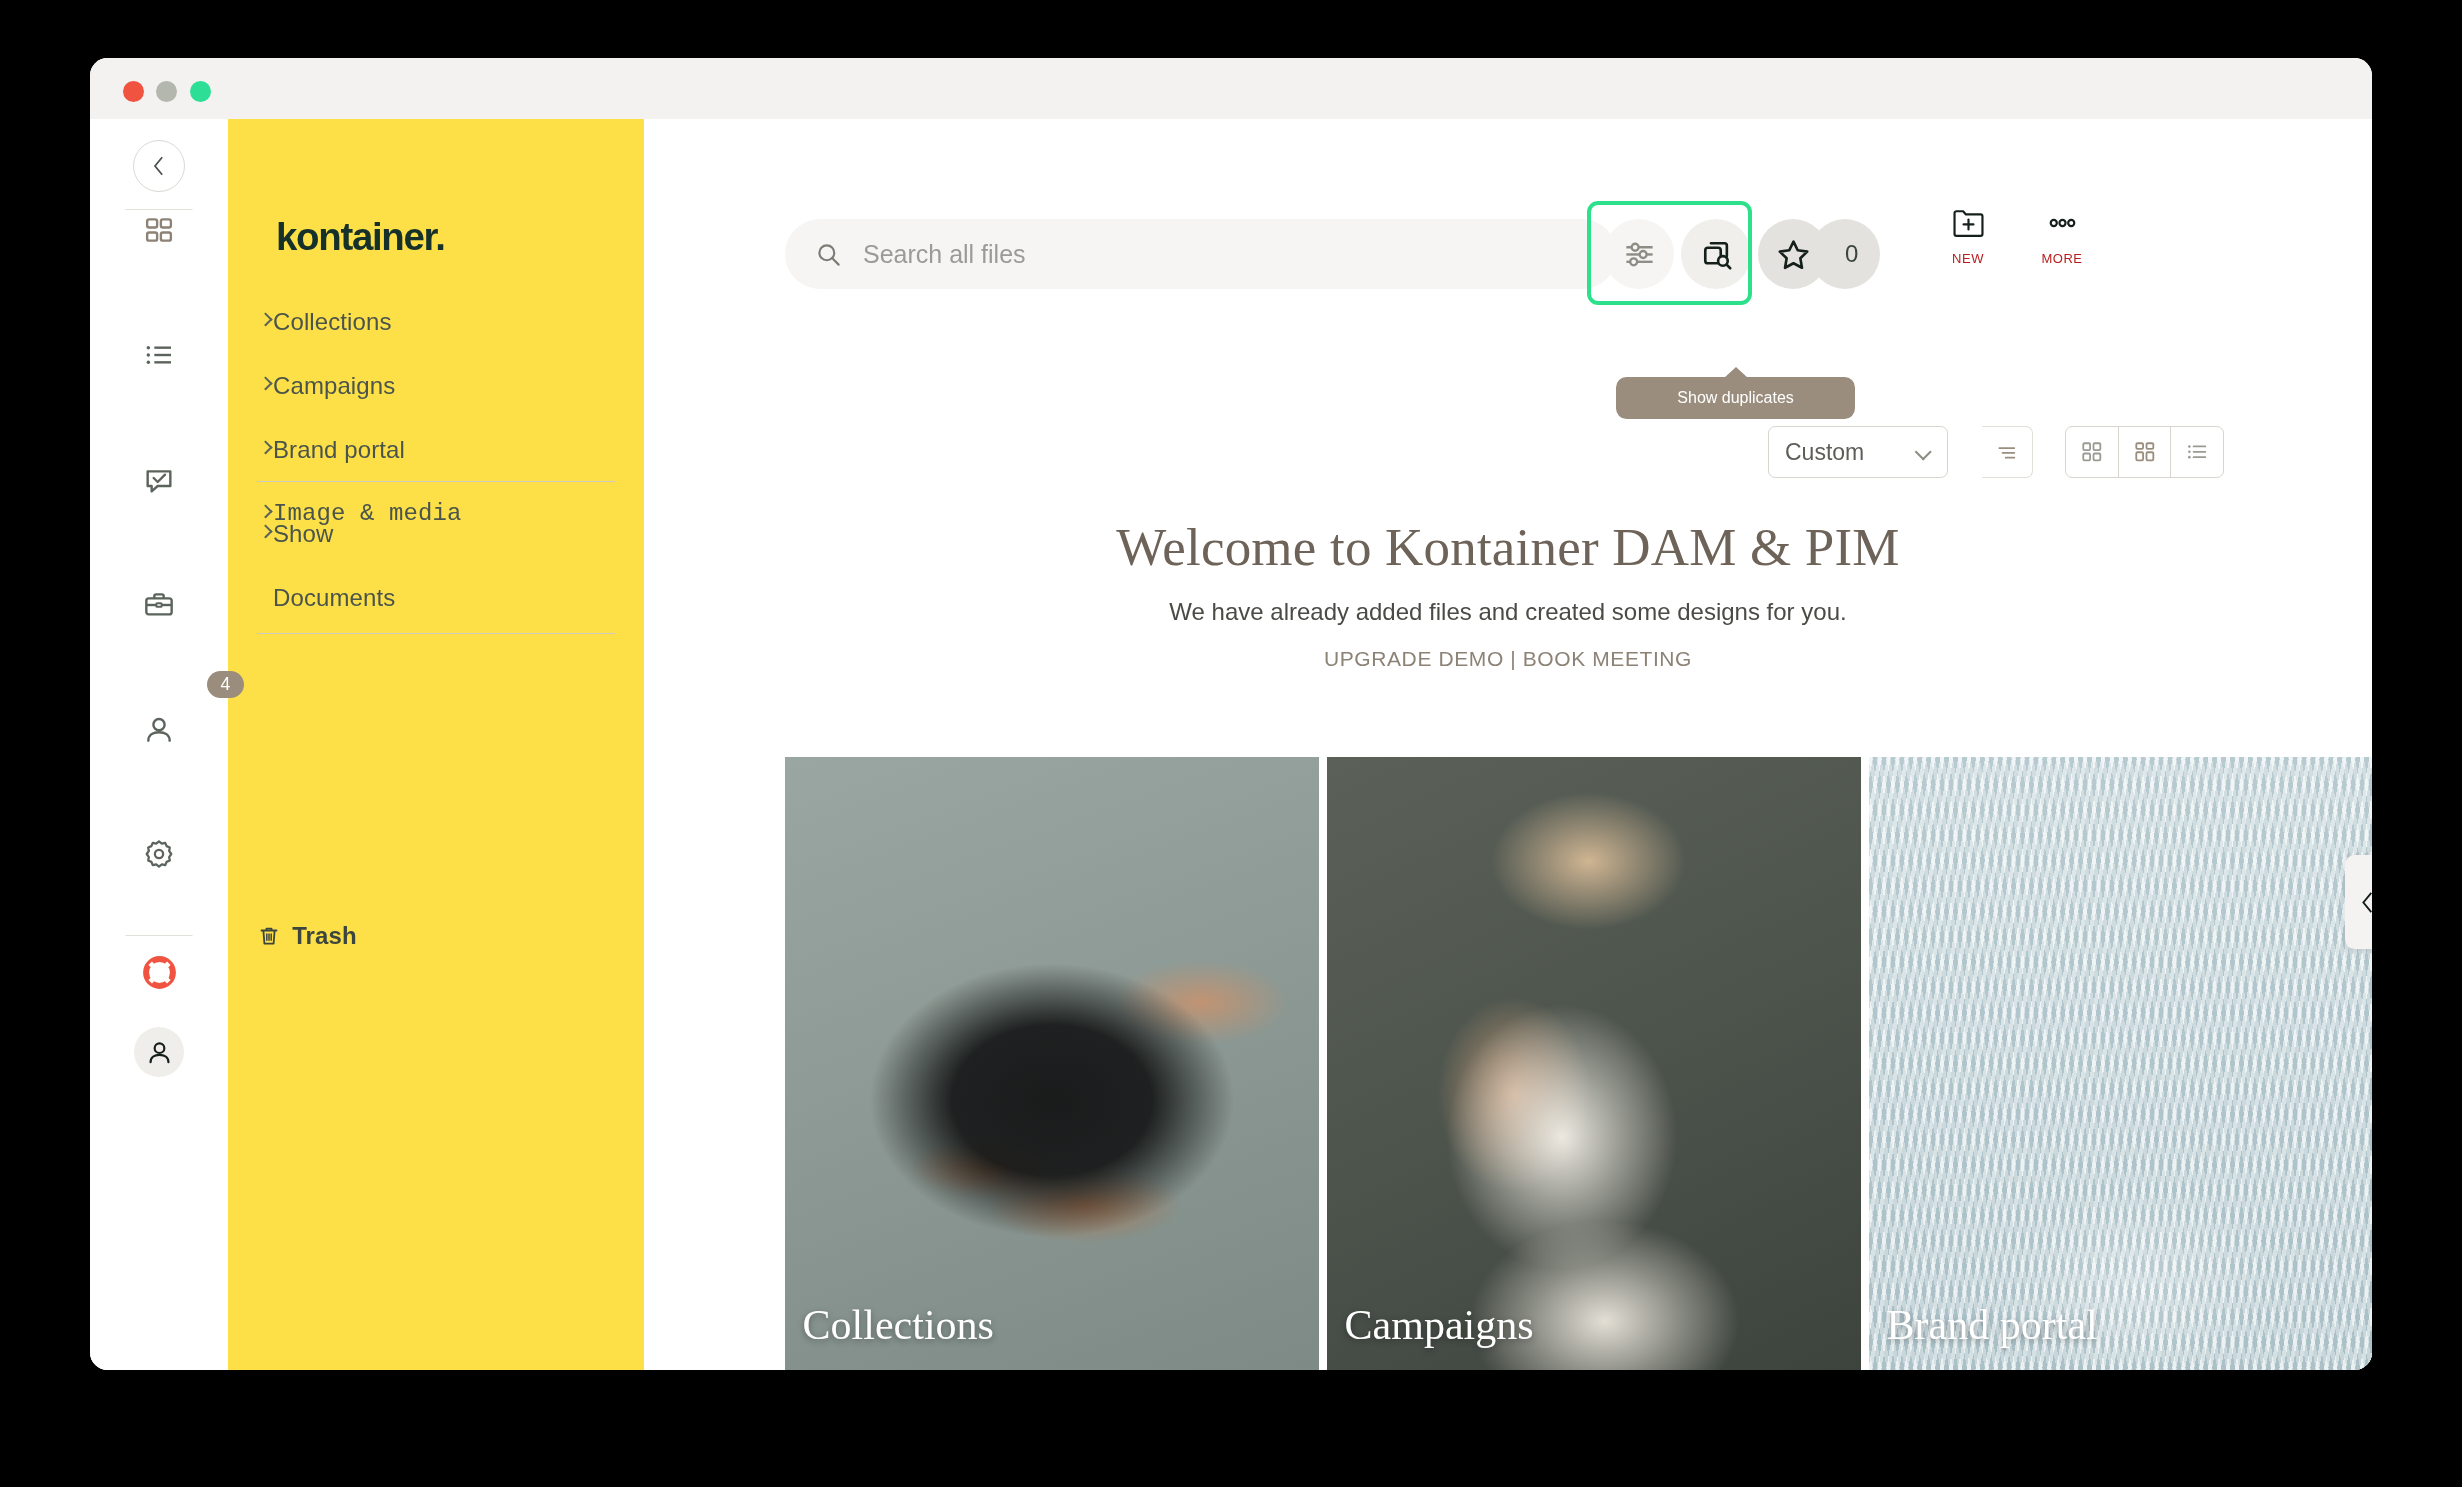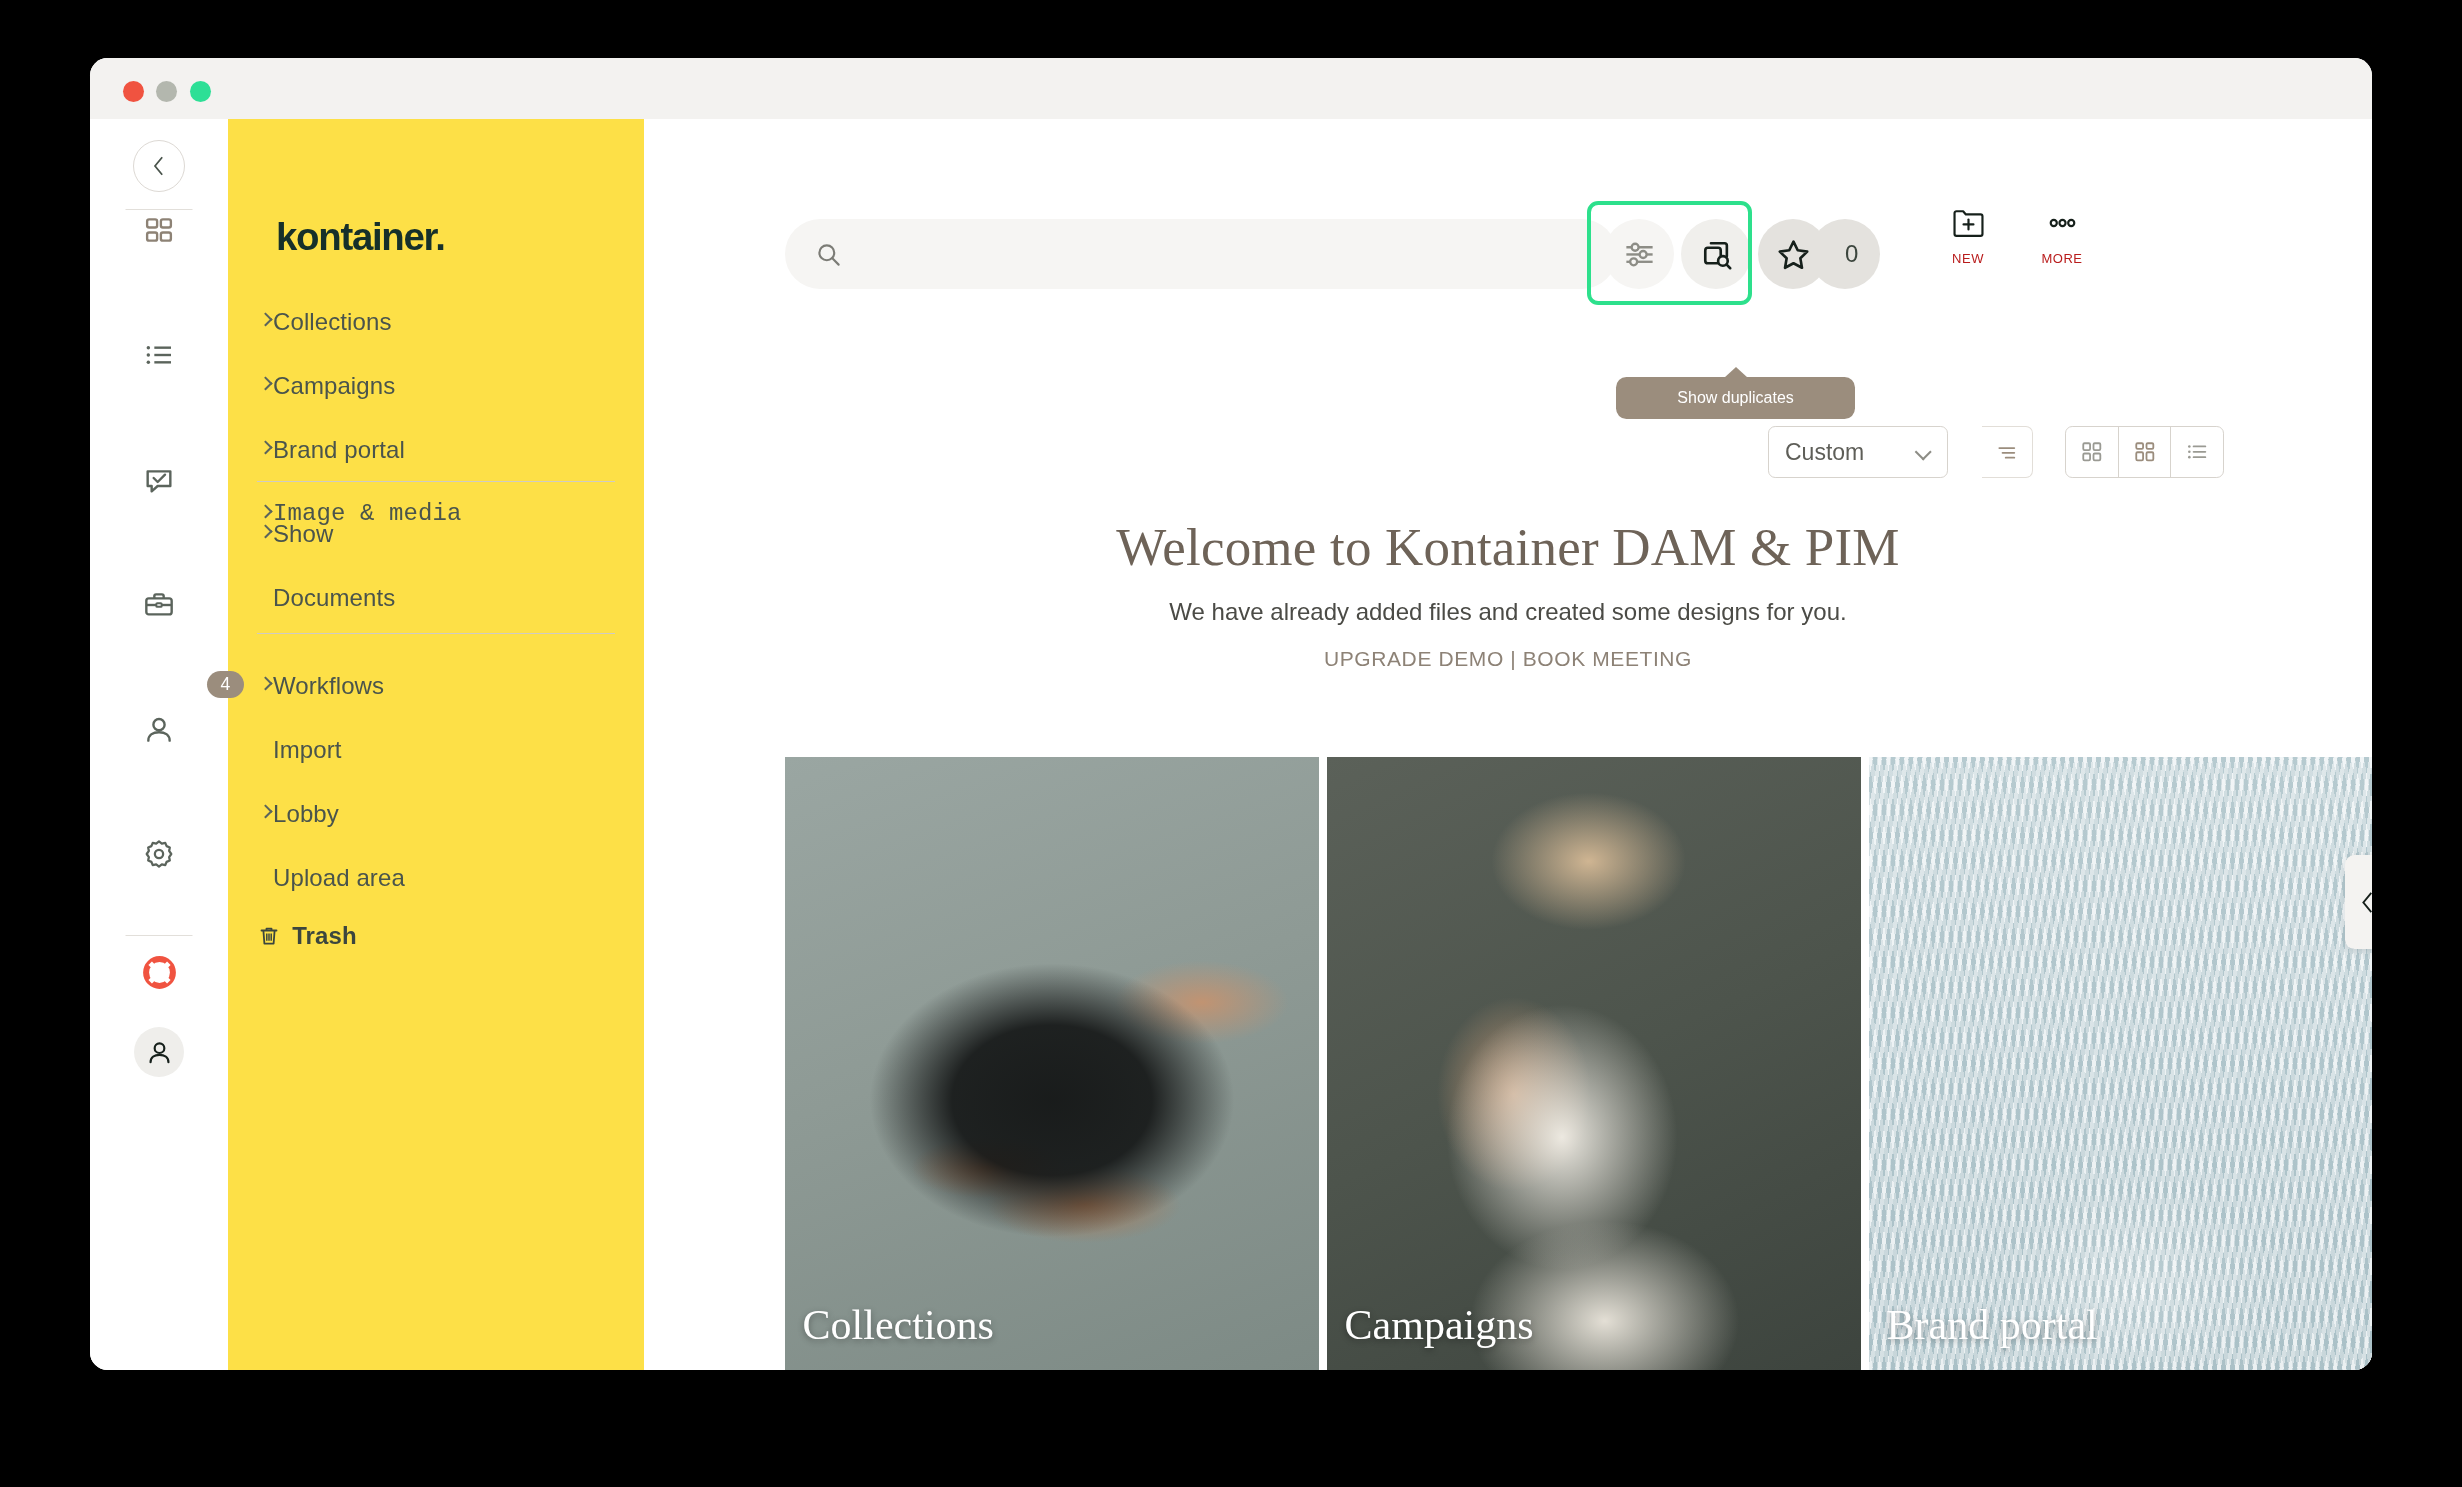--- a/index.html
+++ b/index.html
@@ -320,36 +320,20 @@
         <span class="chev"></span>
         <span class="lbl">Show</span>
       </div>
       <div class="tree-item" style="margin-top:31px;">
         <span class="lbl">Documents</span>
       </div>
     </div>
 
     <div class="tree-sep" style="top:514px;"></div>
 
-    <div class="tree-list" style="top:550px;">
-      <div class="tree-item">
-        <span class="chev"></span>
-        <span class="lbl">Workflows</span>
-      </div>
-      <div class="tree-item" style="margin-top:31px;">
-        <span class="lbl">Import</span>
-      </div>
-      <div class="tree-item" style="margin-top:31px;">
-        <span class="chev"></span>
-        <span class="lbl">Lobby</span>
-      </div>
-      <div class="tree-item" style="margin-top:31px;">
-        <span class="lbl">Upload area</span>
-      </div>
-    </div>
 
     <div class="tree-item bold" style="position:absolute;top:800px;padding-left:29px;">
       <svg width="24" height="24" viewBox="0 0 24 24" style="margin-right:11.2px;">
         <path d="M4.5 6.5h15" stroke="#3c463e" stroke-width="1.8" stroke-linecap="round" fill="none"></path>
         <path d="M9.5 6.5V4.6h5v1.9" stroke="#3c463e" stroke-width="1.8" fill="none" stroke-linejoin="round"></path>
         <path d="M6.4 6.5l1 13.2h9.2l1-13.2" stroke="#3c463e" stroke-width="1.8" fill="none" stroke-linejoin="round"></path>
         <line x1="9.8" y1="9.6" x2="9.8" y2="16.8" stroke="#3c463e" stroke-width="1.5"></line>
         <line x1="12" y1="9.6" x2="12" y2="16.8" stroke="#3c463e" stroke-width="1.5"></line>
         <line x1="14.2" y1="9.6" x2="14.2" y2="16.8" stroke="#3c463e" stroke-width="1.5"></line>
       </svg>
@@ -368,20 +352,21 @@
 
   <div id="main">
 
     <div id="searchwrap">
       <span class="sicon">
         <svg width="27" height="27" viewBox="0 0 24 24">
           <circle cx="10.5" cy="10.5" r="6.6" fill="none" stroke="#7c7c76" stroke-width="1.9"></circle>
           <line x1="15.4" y1="15.4" x2="21" y2="21" stroke="#7c7c76" stroke-width="1.9" stroke-linecap="round"></line>
         </svg>
       </span>
+      <input type="text" placeholder="Search all files" style="">
     </div>
 
     <div class="round-btn" id="btn-filter">
       <svg width="35" height="35" viewBox="0 0 24 24">
         <line x1="3" y1="7" x2="21" y2="7" stroke="#8d8d86" stroke-width="1.6"></line>
         <line x1="3" y1="12" x2="21" y2="12" stroke="#8d8d86" stroke-width="1.6"></line>
         <line x1="3" y1="17" x2="21" y2="17" stroke="#8d8d86" stroke-width="1.6"></line>
         <circle cx="9" cy="7" r="2.4" fill="#f6f5f3" stroke="#8d8d86" stroke-width="1.6"></circle>
         <circle cx="14.5" cy="12" r="2.4" fill="#f6f5f3" stroke="#8d8d86" stroke-width="1.6"></circle>
         <circle cx="8" cy="17" r="2.4" fill="#f6f5f3" stroke="#8d8d86" stroke-width="1.6"></circle>

